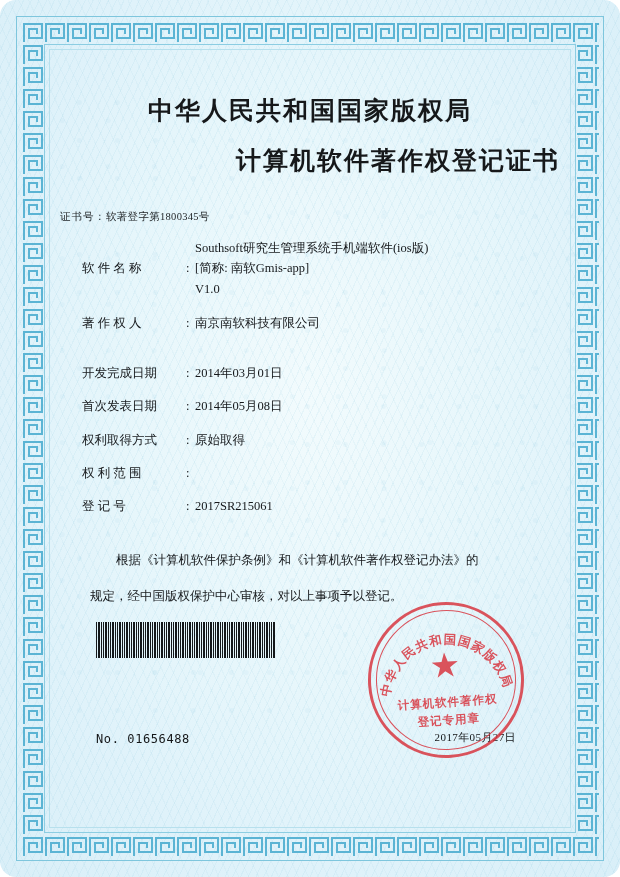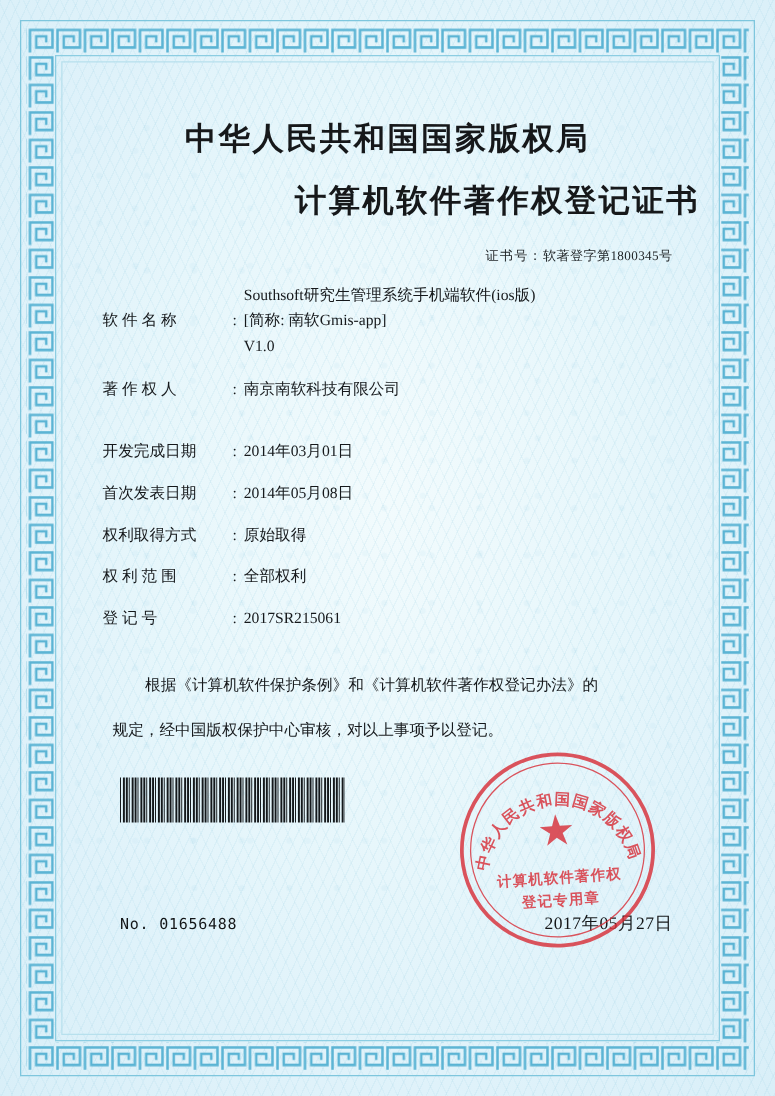--- a/index.html
+++ b/index.html
@@ -15,20 +15,21 @@
   }
 
   .certificate {
     position: relative;
     width: 620px;
     height: 877px;
     background:
       radial-gradient(ellipse at 50% 45%, #f2fbfd 0%, #e6f6fb 45%, #dff2fa 70%, #d9eff8 100%);
     box-sizing: border-box;
     overflow: hidden;
+    border-radius: 16px;
   }
 
   
   .bg-texture {
     position: absolute;
     inset: 0;
     background-image:
       repeating-linear-gradient(115deg, rgba(120,190,215,0.10) 0px, rgba(120,190,215,0.10) 1px, transparent 1px, transparent 7px),
       repeating-linear-gradient(65deg, rgba(120,190,215,0.08) 0px, rgba(120,190,215,0.08) 1px, transparent 1px, transparent 9px);
     pointer-events: none;
@@ -78,24 +79,23 @@
     text-align: right;
     font-size: 25px;
     font-weight: bold;
     letter-spacing: 2px;
     color: #16181a;
     margin-top: 17px;
     font-family: "DejaVu Serif", "Liberation Serif", serif;
   }
 
   .cert-no {
-    text-align: right;
     font-size: 10.5px;
     color: #1d2124;
-    margin-top: 21px;
+    margin-top: 33px;
     padding-right: 22px;
     letter-spacing: .3px;
   }
   .cert-no .cn-label { letter-spacing: 1px; }
 
   .fields {
     margin-top: 14px;
     padding-left: 22px;
   }
   .field-row {
@@ -166,23 +166,23 @@
     top: 670px;
     font-size: 12px;
     color: #141618;
     letter-spacing: .6px;
     font-family: "DejaVu Sans Mono", monospace;
   }
   .serial .sn-digits { font-family: "DejaVu Sans Mono", monospace; }
 
   .issue-date {
     position: absolute;
-    right: 22px;
+    right: 44px;
     top: 668px;
-    font-size: 14px;
+    font-size: 11px;
     color: #141618;
     letter-spacing: .4px;
   }
 
   
   .seal {
     position: absolute;
     right: 36px;
     top: 540px;
     width: 150px;
@@ -304,21 +304,20 @@
 
       <div class="field-row row-spaced">
         <div class="field-label">权利取得方式</div>
         <div class="field-colon">:</div>
         <div class="field-value">原始取得</div>
       </div>
 
       <div class="field-row row-spaced">
         <div class="field-label">权 利 范 围</div>
         <div class="field-colon">:</div>
-        <div class="field-value">全部权利</div>
       </div>
 
       <div class="field-row">
         <div class="field-label">登 记 号</div>
         <div class="field-colon">:</div>
         <div class="field-value">2017SR215061</div>
       </div>
 
     </div>
 

